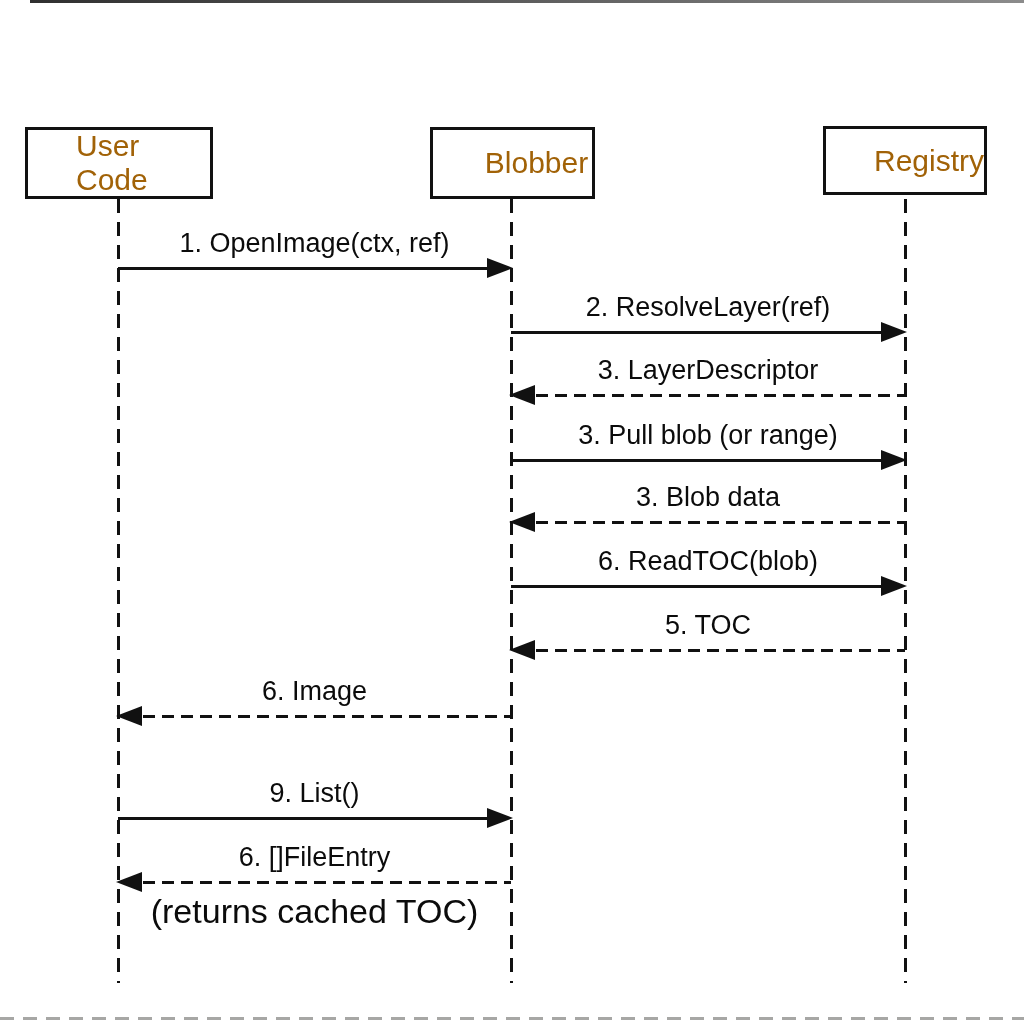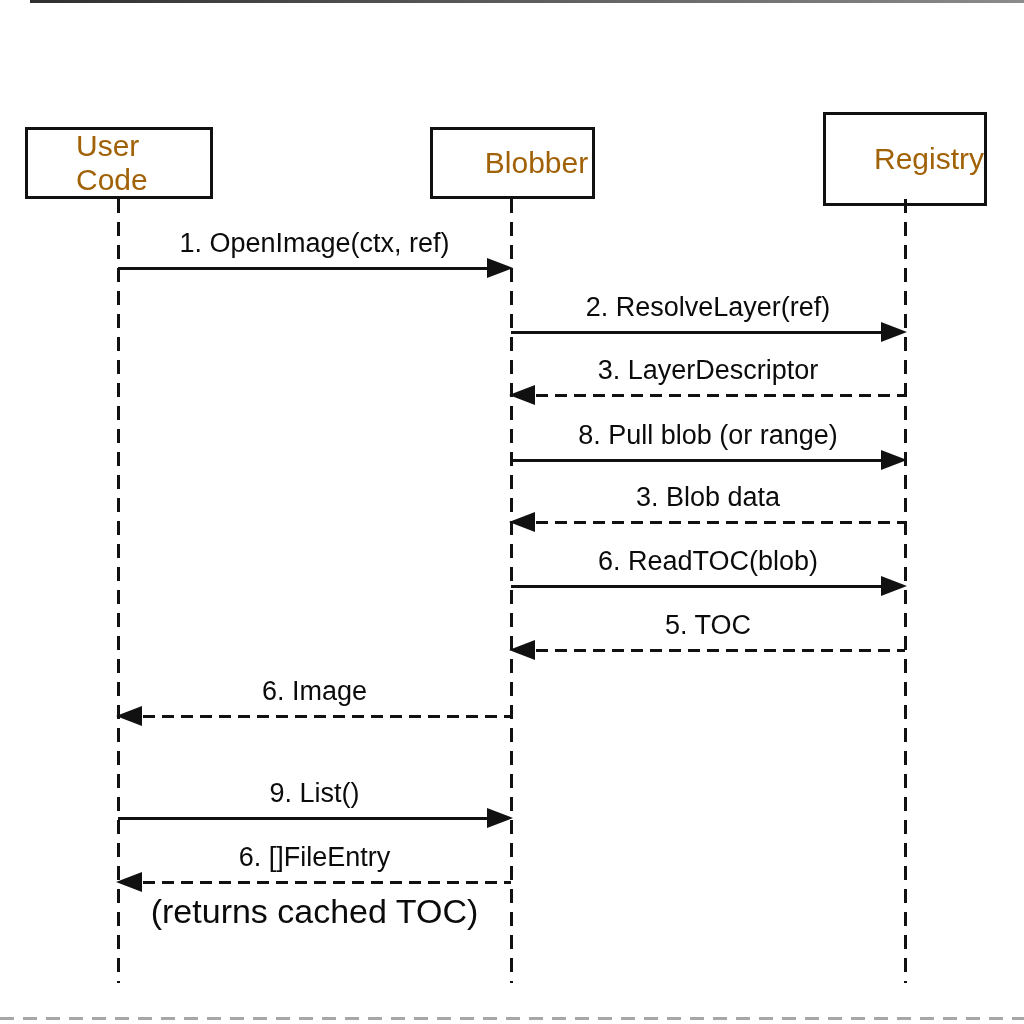--- a/index.html
+++ b/index.html
@@ -97,21 +97,21 @@
 
   <div class="top-edge"></div>
 
 
   <div class="actor-box" style="left:25px; top:127px; width:188px; height:72px;">
     <span>User Code</span>
   </div>
   <div class="actor-box" style="left:430px; top:127px; width:165px; height:72px;">
     <span>Blobber</span>
   </div>
-  <div class="actor-box" style="left:823px; top:112px; width:164px; height:94px;">
+  <div class="actor-box" style="left:823px; top:126px; width:164px; height:69px;">
     <span>Registry</span>
   </div>
 
   <div class="lifeline" style="left:117px; top:199px; height:784px;"></div>
   <div class="lifeline" style="left:510px; top:199px; height:784px;"></div>
   <div class="lifeline" style="left:904px; top:199px; height:784px;"></div>
 
   <div class="msg dir-right" style="left:118px; top:268px; width:393px;">
     <div class="msg-label">1. OpenImage(ctx, ref)</div>
     <div class="line solid"></div>
@@ -124,21 +124,21 @@
     <div class="head right"></div>
   </div>
 
   <div class="msg dir-left" style="left:511px; top:395px; width:394px;">
     <div class="msg-label">3. LayerDescriptor</div>
     <div class="line dashed"></div>
     <div class="head left"></div>
   </div>
 
   <div class="msg dir-right" style="left:511px; top:460px; width:394px;">
-    <div class="msg-label">8. Pull blob (or range)</div>
+    <div class="msg-label">3. Pull blob (or range)</div>
     <div class="line solid"></div>
     <div class="head right"></div>
   </div>
 
   <div class="msg dir-left" style="left:511px; top:522px; width:394px;">
     <div class="msg-label">3. Blob data</div>
     <div class="line dashed"></div>
     <div class="head left"></div>
   </div>
 

